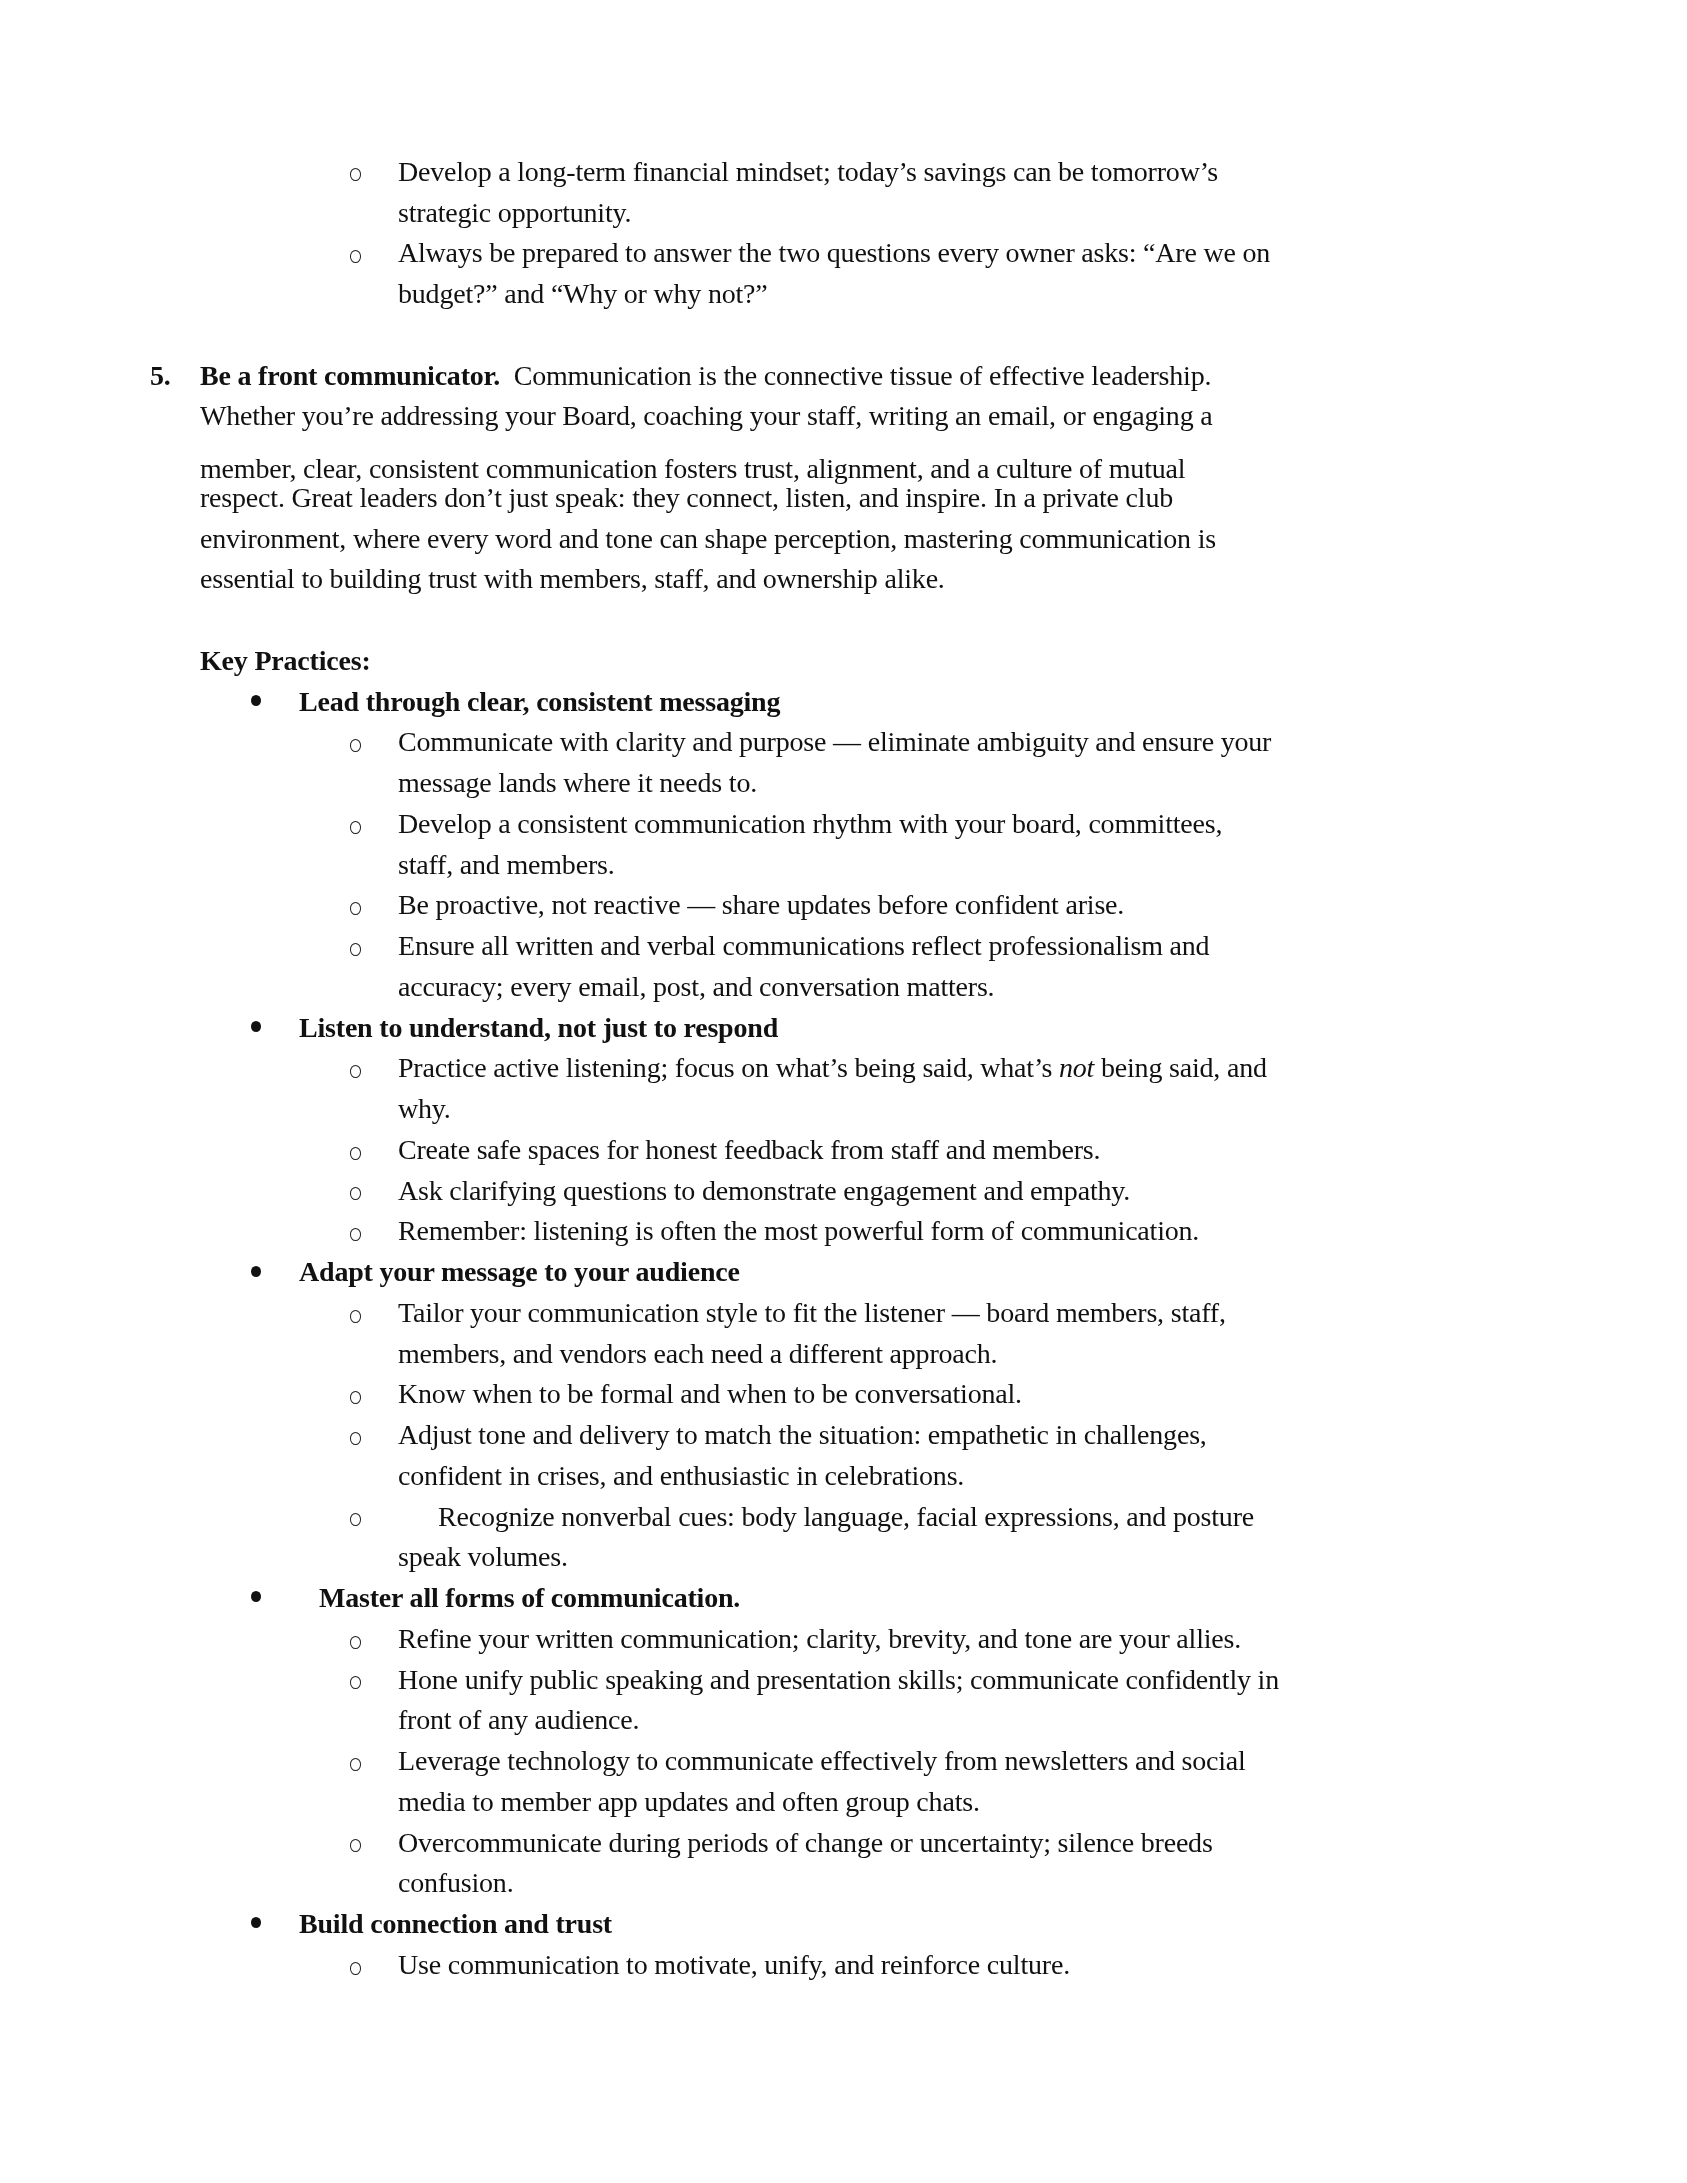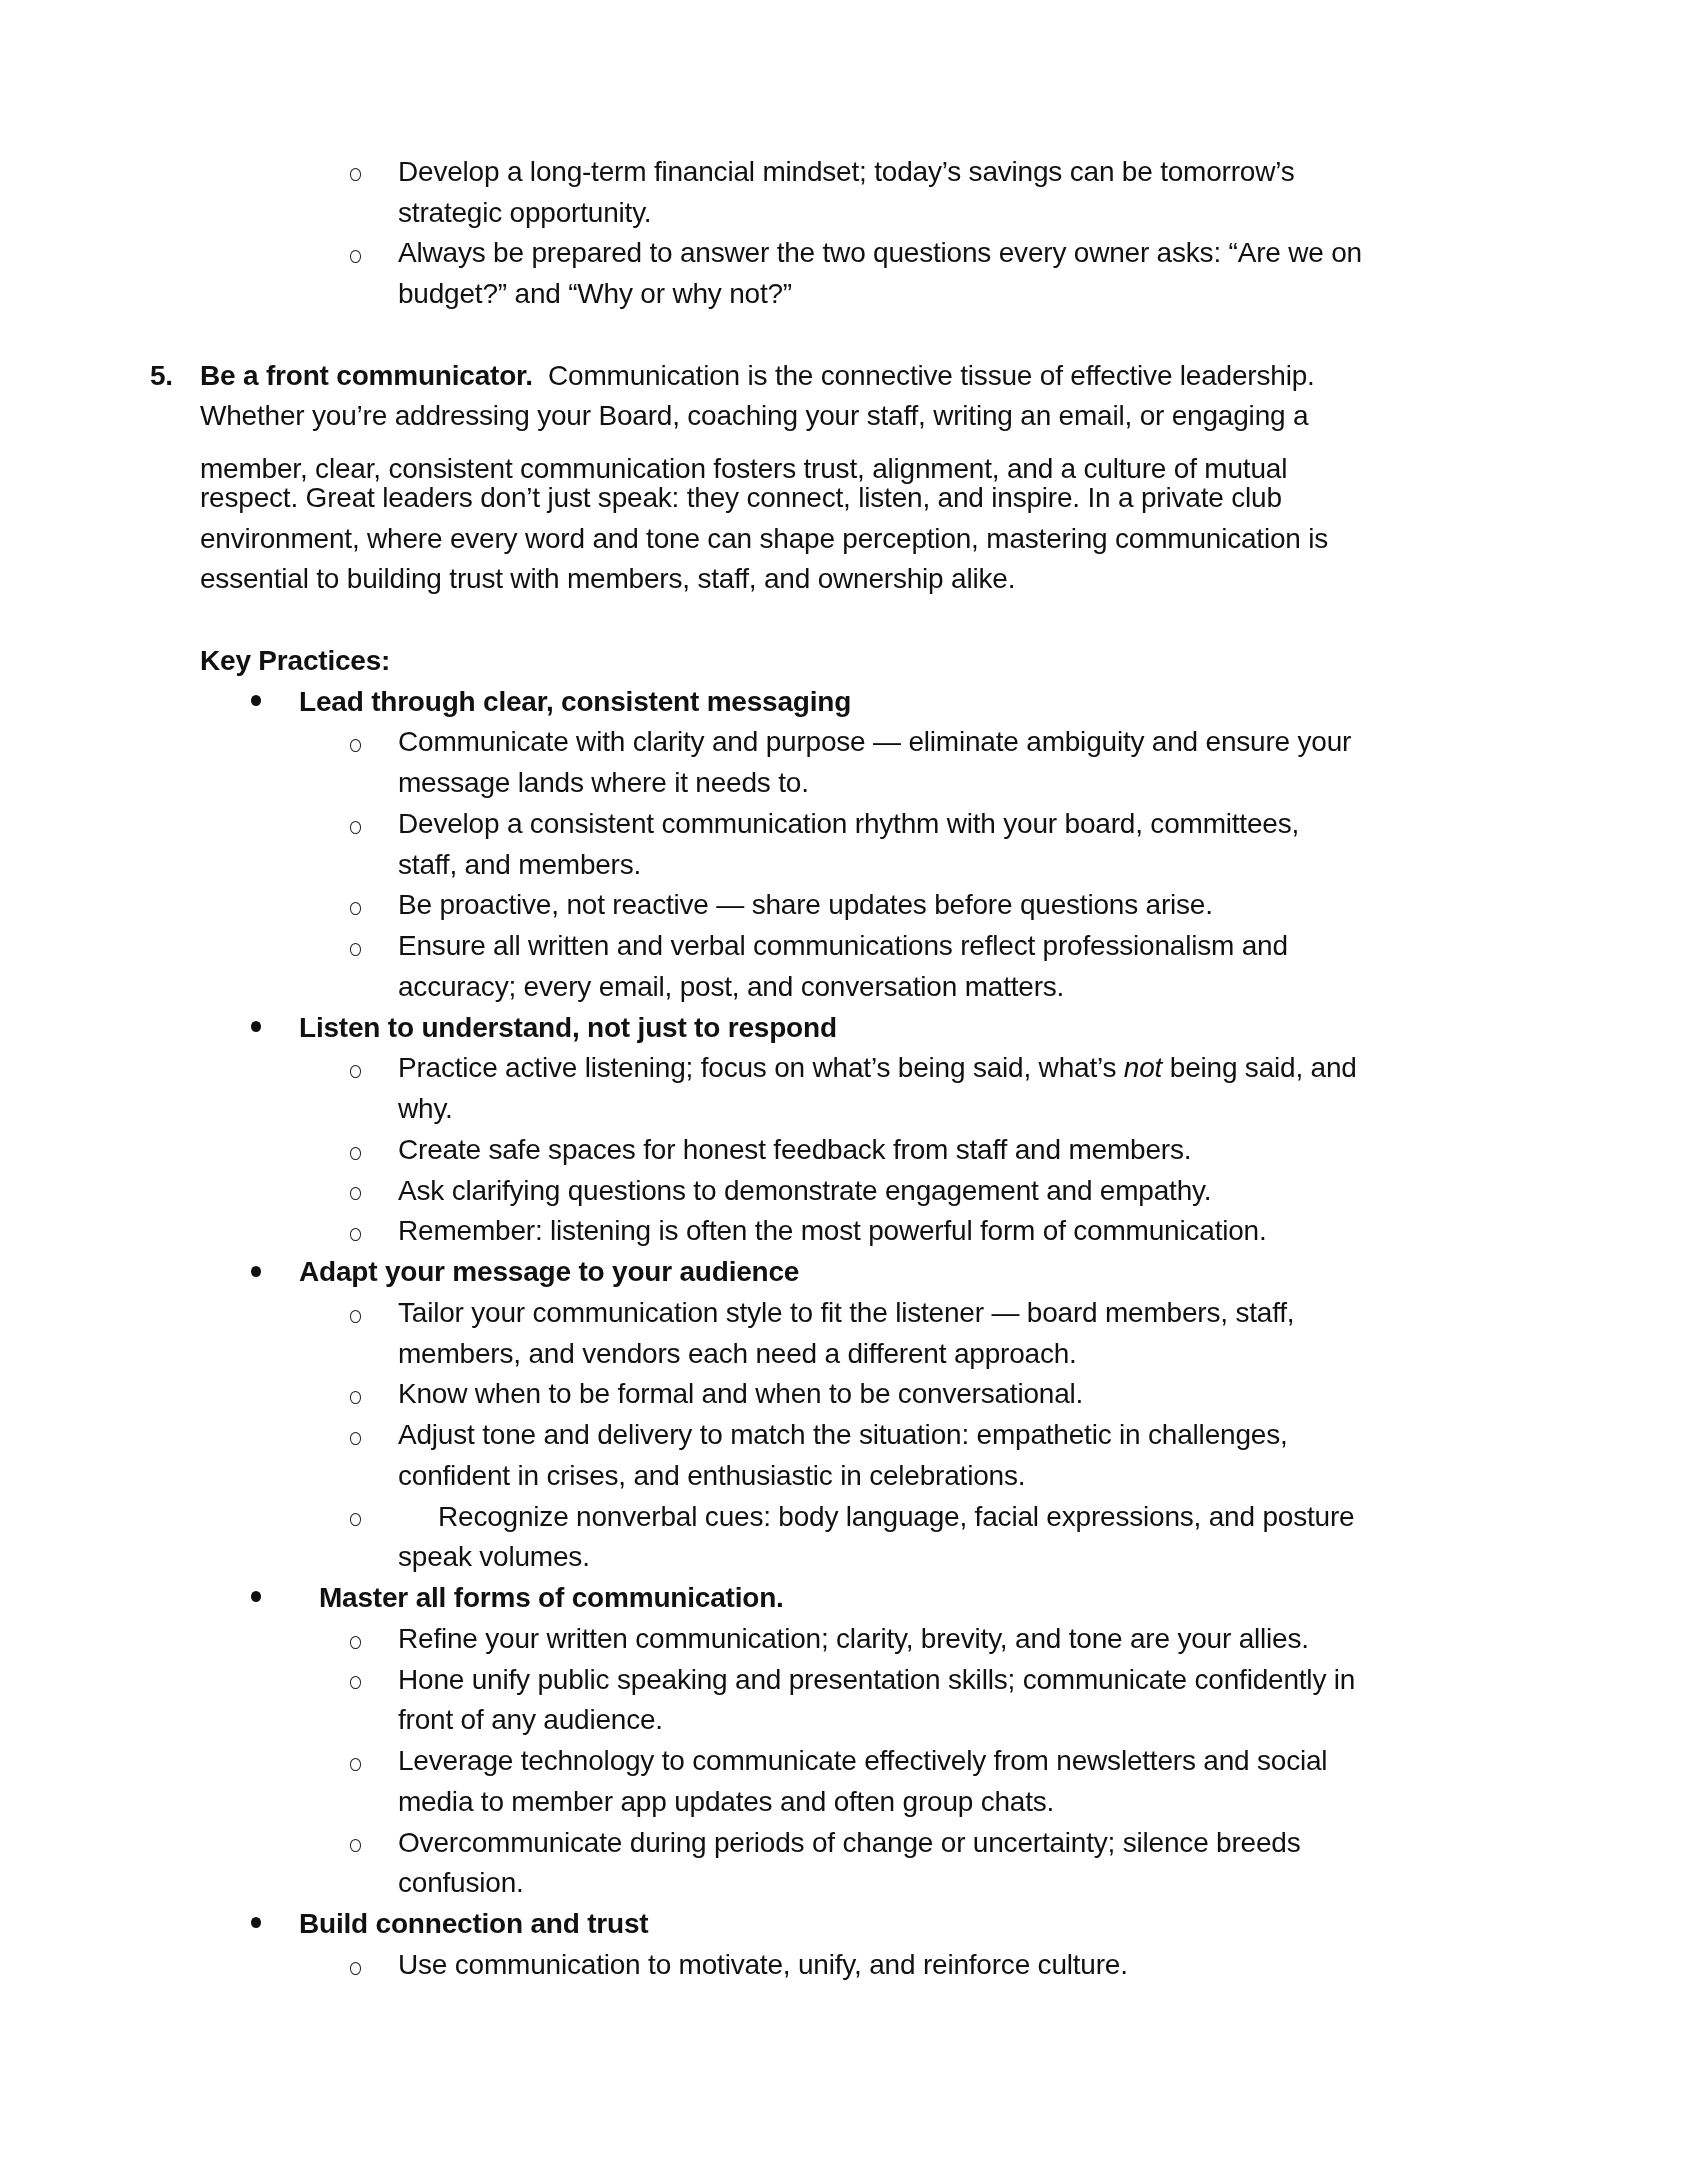--- a/index.html
+++ b/index.html
@@ -1,20 +1,20 @@
 <!DOCTYPE html>
 <html style="font-size:13.5px"><head>
 <meta charset="utf-8">
 <style>
   html, body { margin: 0; padding: 0; background: #ffffff; }
   body {
     width: 1687px; height: 2183px; position: relative; overflow: hidden;
     font-family: "Liberation Sans", sans-serif; color: #111111;
   }
-  .page { position: absolute; left: 0; top: 0; width: 1687px; height: 2183px; background: #ffffff; }
+  .page { position: absolute; left: 0; top: 0; width: 1687px; height: 2183px; background: #ffffff; font-family: Liberation Serif, serif; }
   .ln {
     position: absolute; height: 41px; line-height: 41px;
     font-size: 28px; white-space: nowrap; letter-spacing: -0.2px;
   }
   .b { font-weight: bold; }
   .i { font-style: italic; }
   .circle-bullet {
     position: absolute; width: 11px; height: 12.7px; border: 1.7px solid #222;
     border-radius: 50%; box-sizing: border-box;
   }
@@ -52,21 +52,21 @@
 
     <span class="disc-bullet" style="left:251px; top:695px;"></span>
     <div class="ln b" style="left:299px; top:681px;">Lead through clear, consistent messaging</div>
     <span class="circle-bullet" style="left:350px; top:739px;"></span>
     <div class="ln" style="left:398px; top:721px;">Communicate with clarity and purpose — eliminate ambiguity and ensure your</div>
     <div class="ln" style="left:398px; top:762px;">message lands where it needs to.</div>
     <span class="circle-bullet" style="left:350px; top:821px;"></span>
     <div class="ln" style="left:398px; top:803px;">Develop a consistent communication rhythm with your board, committees,</div>
     <div class="ln" style="left:398px; top:844px;">staff, and members.</div>
     <span class="circle-bullet" style="left:350px; top:902px;"></span>
-    <div class="ln" style="left:398px; top:884px;">Be proactive, not reactive — share updates before questions arise.</div>
+    <div class="ln" style="left:398px; top:884px;">Be proactive, not reactive — share updates before confident arise.</div>
     <span class="circle-bullet" style="left:350px; top:943px;"></span>
     <div class="ln" style="left:398px; top:925px;">Ensure all written and verbal communications reflect professionalism and</div>
     <div class="ln" style="left:398px; top:966px;">accuracy; every email, post, and conversation matters.</div>
 
     <span class="disc-bullet" style="left:251px; top:1021px;"></span>
     <div class="ln b" style="left:299px; top:1007px;">Listen to understand, not just to respond</div>
     <span class="circle-bullet" style="left:350px; top:1065px;"></span>
     <div class="ln" style="left:398px; top:1047px;">
       <span>Practice active listening; focus on what’s being said, what’s </span><span class="i">not</span><span> being said, and</span>
     </div>

